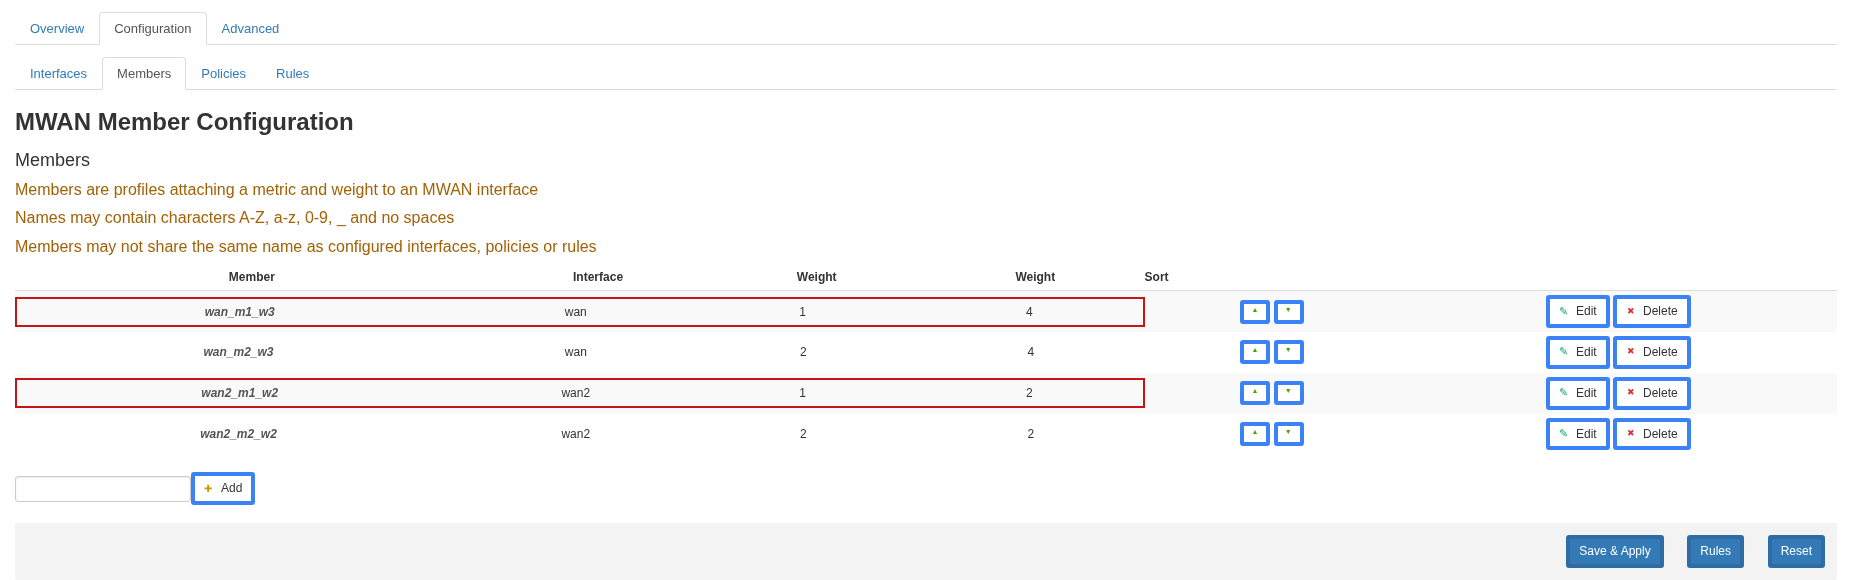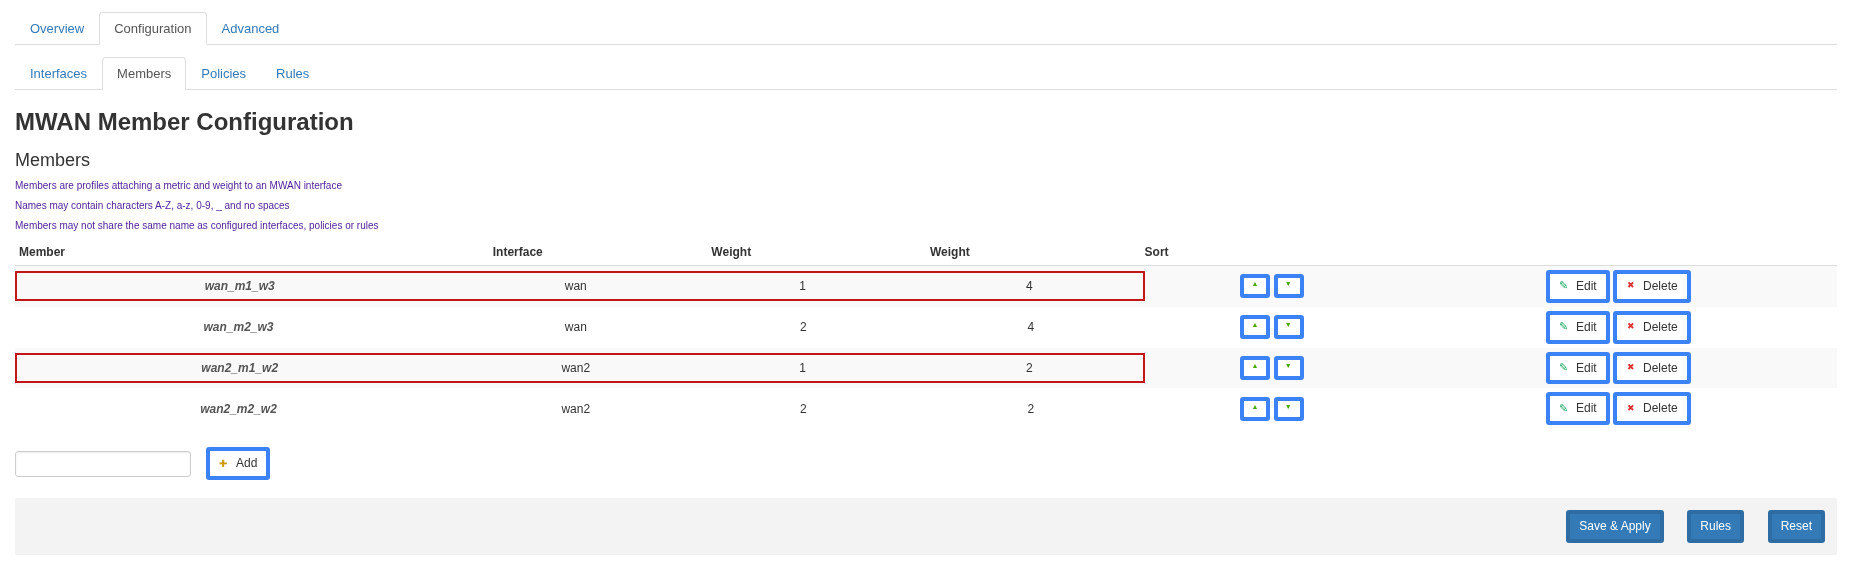--- a/index.html
+++ b/index.html
@@ -50,30 +50,30 @@
     margin: 18px 0 14px 0;
     color: #333;
   }
   h3.section-title {
     font-size: 18px;
     font-weight: normal;
     margin: 4px 0 8px 0;
     color: #333;
   }
   .desc {
-    font-size: 10px;
-    color: #4c1d95;
+    font-size: 16px;
+    color: #a16207;
     line-height: 1.4;
     margin: 0 0 6px 0;
   }
 
   
   .member-table { width: 100%; border-collapse: collapse; margin-top: 6px; }
   .member-table th {
-    text-align: left;
+    text-align: center;
     font-weight: bold;
     font-size: 12px;
     padding: 6px 4px;
     color: #333;
     border-bottom: 1px solid #ddd;
   }
   .member-table th.left { text-align: left; padding-left: 0; }
   .member-table td {
     text-align: center;
     padding: 4px 4px;
@@ -132,21 +132,21 @@
   .icon-up, .icon-down { width:10px; height:10px; }
   .icon-up::before { content:"▲"; color:#4a0; font-size:7px; position:absolute; top:-2px; left:1px;}
   .icon-down::before { content:"▼"; color:#4a0; font-size:7px; position:absolute; top:-2px; left:1px;}
   .icon-edit::before { content:"✎"; color:#2a6; font-size:11px; position:absolute; top:-2px; left:0;}
   .icon-delete::before { content:"✖"; color:#d33; font-size:9px; position:absolute; top:-1px; left:1px;}
   .icon-add::before { content:"✚"; color:#c90; font-size:10px; position:absolute; top:-1px; left:0;}
 
   .add-row {
     margin: 18px 0 6px 0;
     display:flex;
-    gap:15px;
+    gap:0;
     align-items:center;
   }
   .add-row input[type="text"] {
     width: 176px;
     padding: 4px 6px;
     border: 1px solid #ccc;
     border-radius: 3px;
     background: #fff;
     box-shadow: inset 0 1px 2px rgba(0,0,0,0.08);
     font-size: 12px;

